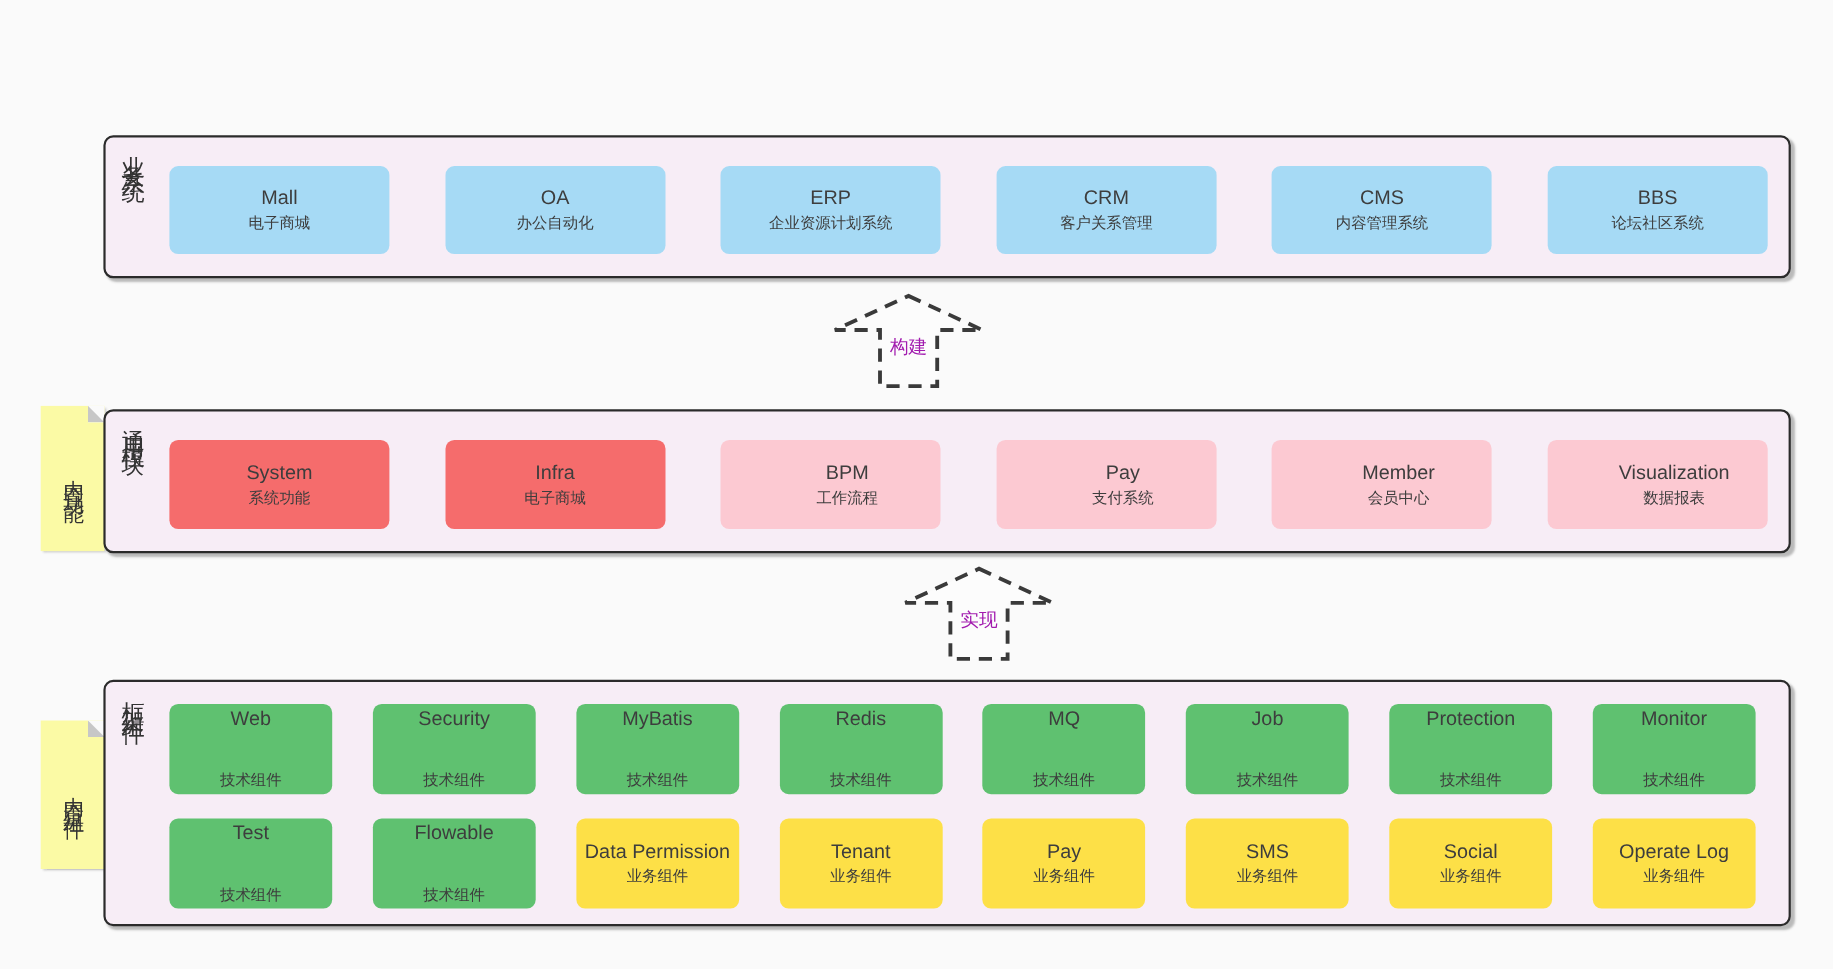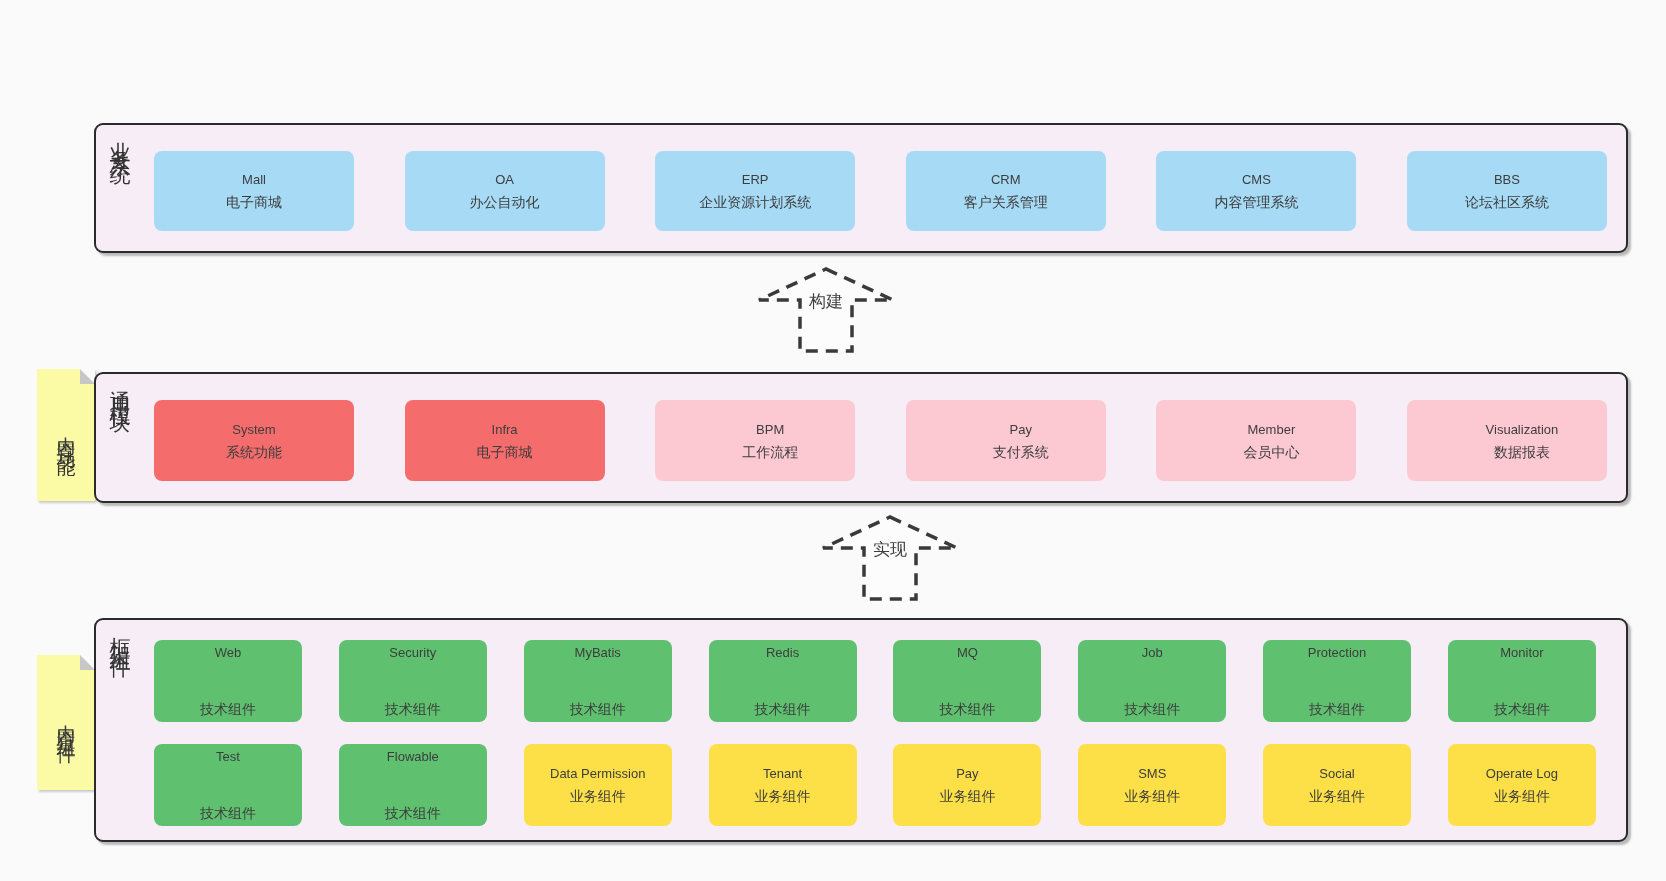--- a/index.html
+++ b/index.html
@@ -19,21 +19,21 @@
   #band-0 .box-row{left:58px;right:19px;top:26px;height:80px;}
   #band-1 .box-row{left:58px;right:19px;top:26px;height:81px;}
   #band-2 .box-row{left:58px;right:30px;height:82px;}
   #band-2 .box-row[data-row="0"]{top:20px;}
   #band-2 .box-row[data-row="1"]{top:124px;}
 
   .box{border-radius:8px;display:flex;flex-direction:column;align-items:center;justify-content:center;
        text-align:center;line-height:23px;box-sizing:border-box;padding:2px 6px;}
   #band-0 .box,#band-1 .box{width:200px;}
   #band-2 .box{width:148px;line-height:22px;}
-  .box-title{font-size:13px;}
+  .box-title{font-size:18px;}
   .box-subtitle{font-size:14px;}
   .blue{background:#a6daf5;}
   .red{background:#f56c6c;}
   .pink{background:#fcc9d2;padding-left:36px;}
   .green{background:#5fc170;justify-content:space-between;}
   .lightgreen{background:#fde047;}
 
   .sticky{position:absolute;left:37px;width:58px;background:#fbfaa5;z-index:1;
           box-shadow:2px 2px 2px rgba(60,60,60,0.25);}
   #sticky-1{top:369px;height:132px;}
@@ -42,22 +42,22 @@
   .sticky-fold::after{content:"";position:absolute;top:0;left:0;width:15px;height:15px;
           background:#c7c7c7;clip-path:polygon(0 0,100% 100%,0 100%);}
   .sticky-text{position:absolute;left:0;top:0;width:100%;height:100%;display:flex;align-items:center;
           justify-content:center;writing-mode:vertical-rl;text-orientation:upright;
           font-size:19px;letter-spacing:7px;color:#333;}
 
   .arrow{position:absolute;width:140px;height:88px;z-index:1;}
   #arrow-0{left:756px;top:266px;}
   #arrow-1{left:820px;top:514px;}
   .arrow svg{position:absolute;left:0;top:0;}
-  .arrow-label{position:absolute;left:50%;top:24px;transform:translateX(-50%);
-          font-size:17px;background:#fcfcfc;padding:0 2px;color:#404040;white-space:nowrap;}
+  .arrow-label{position:absolute;left:50%;top:38px;transform:translateX(-50%);
+          font-size:17px;background:#fcfcfc;padding:0 2px;color:#a21caf;white-space:nowrap;}
 </style>
 </head>
 <body>
 
 <div id="stage">
 
   <div class="sticky" id="sticky-1">
     <div class="sticky-text">内置功能</div>
     <div class="sticky-fold"></div>
   </div>

